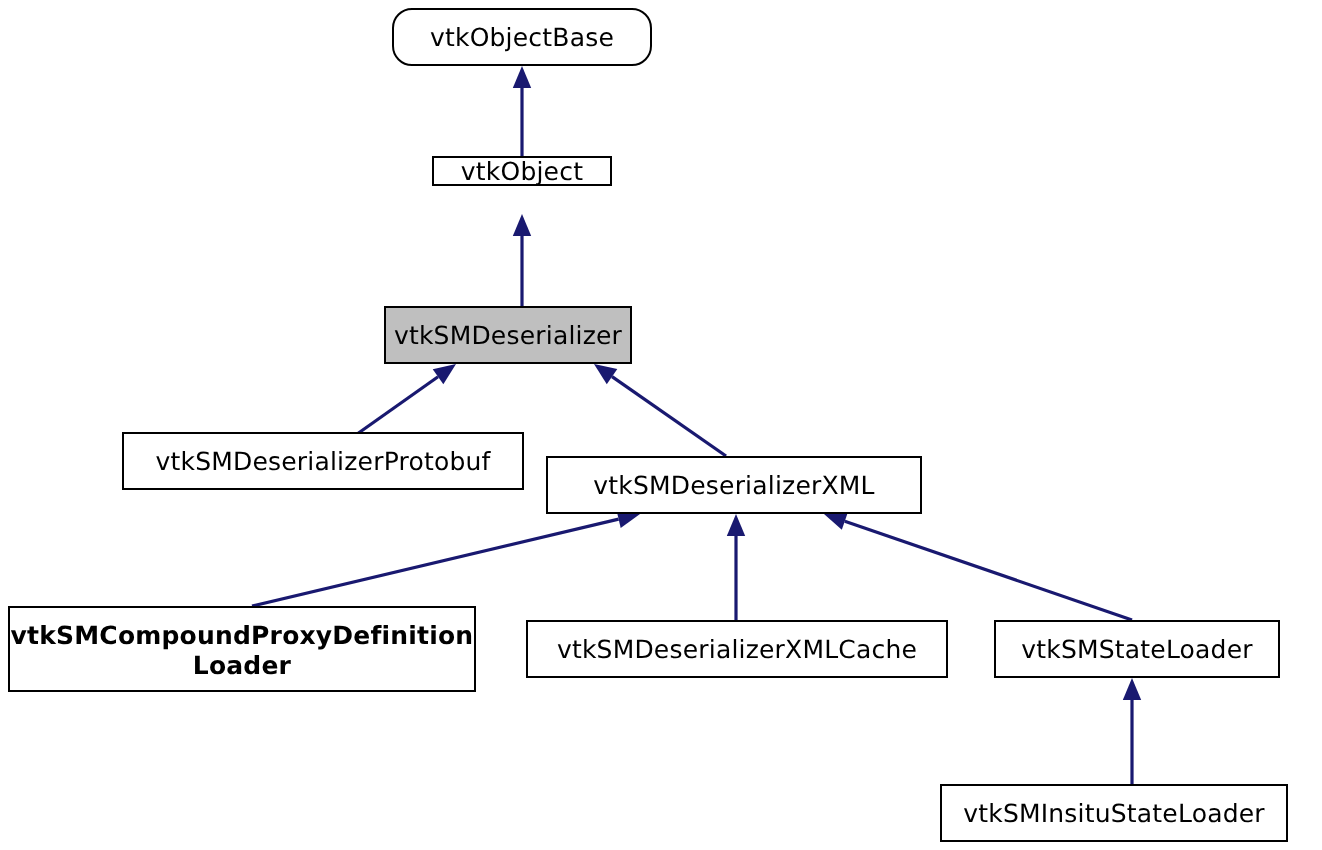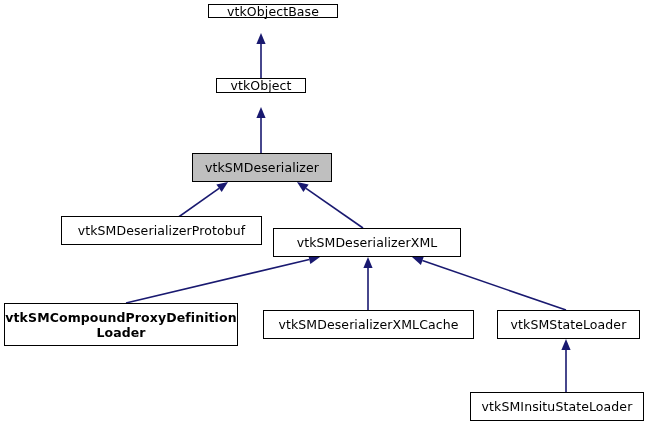--- a/index.html
+++ b/index.html
@@ -76,23 +76,23 @@
       <g>
         <line x1="566" y1="310" x2="422.40125418378307" y2="260.57965241389934" stroke="#191970" stroke-width="1.6"></line>
         <polygon points="412,257 423.89819973868646,256.2300370279537 420.9043086288797,264.929267799845" fill="#191970"></polygon>
       </g>
       <g>
         <line x1="566" y1="392" x2="566" y2="350" stroke="#191970" stroke-width="1.6"></line>
         <polygon points="566,339 570.6,350 561.4,350" fill="#191970"></polygon>
       </g>
     </svg>
   <div id="node-layer">
-      <div class="node" style="left: 208px; top: 4px; width: 130px; height: 14px;">vtkObjectBase</div>
+      <div class="node" style="left: 196px; top: 4px; width: 130px; height: 29px; border-radius: 10px;">vtkObjectBase</div>
       <div class="node" style="left: 216px; top: 78px; width: 90px; height: 15px;">vtkObject</div>
-      <div class="node highlight" style="left: 192px; top: 153px; width: 140px; height: 29px;">vtkSMDeserializer</div>
+      <div class="node highlight" style="left: 192px; top: 153px; width: 124px; height: 29px;">vtkSMDeserializer</div>
       <div class="node" style="left: 61px; top: 216px; width: 201px; height: 29px;">vtkSMDeserializerProtobuf</div>
       <div class="node" style="left: 273px; top: 228px; width: 188px; height: 29px;">vtkSMDeserializerXML</div>
       <div class="node" style="left: 4px; top: 303px; width: 234px; height: 43px; font-weight: bold;">vtkSMCompoundProxyDefinition
 Loader</div>
       <div class="node" style="left: 263px; top: 310px; width: 211px; height: 29px;">vtkSMDeserializerXMLCache</div>
       <div class="node" style="left: 497px; top: 310px; width: 143px; height: 29px;">vtkSMStateLoader</div>
       <div class="node" style="left: 470px; top: 392px; width: 174px; height: 29px;">vtkSMInsituStateLoader</div>
     </div>
 </div>
 

